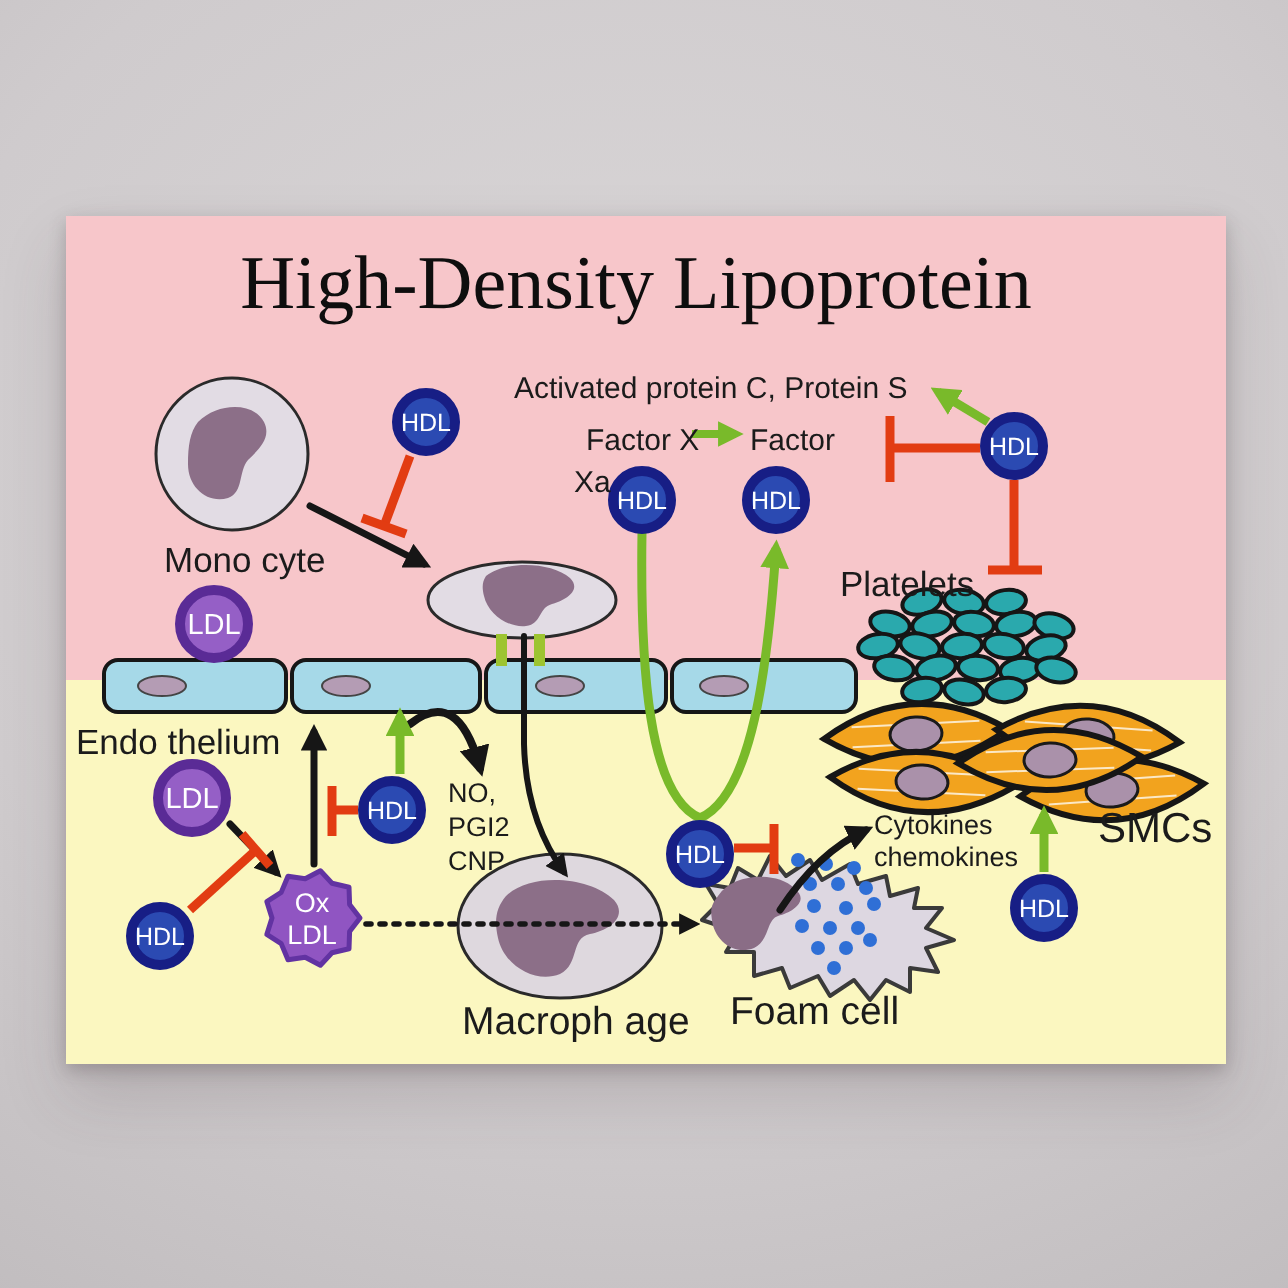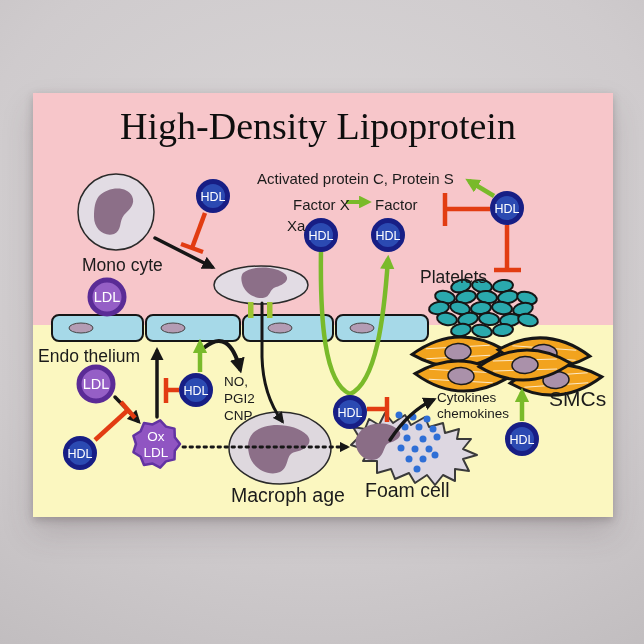--- a/index.html
+++ b/index.html
@@ -1,18 +1,18 @@
 <!DOCTYPE html>
 <html><head>
 <meta charset="utf-8">
 <style>
   html,body{margin:0;padding:0;background:#c9c5c7;}
   .stage{position:relative;width:644px;height:644px;overflow:hidden;
          background:radial-gradient(135% 115% at 50% 36%, #dad7d8 0%, #cfcbcd 42%, #bdb9bb 75%, #aba7a9 100%);}
-  .poster{position:absolute;left:33px;top:93px;width:580px;height:424px;
+  .poster{position:absolute;left:33px;top:108px;width:580px;height:424px;
           box-shadow:0 3px 8px rgba(70,58,62,.28), 0 16px 30px rgba(70,58,62,.18);}
   svg{display:block}
   .lbl{font-family:"Liberation Sans","DejaVu Sans",sans-serif;fill:#1b1b1b}
   .title{font-family:"Liberation Serif","DejaVu Serif",serif;fill:#0e0e0e;font-size:38px}
   .s15{font-size:15px}.s17{font-size:17.5px}.s13{font-size:13.5px}.s19{font-size:19.5px}.s20{font-size:21px}
   .wlbl{font-family:"Liberation Sans","DejaVu Sans",sans-serif;fill:#ffffff}
   .hdl-t{font-size:12.5px}.ldl-t{font-size:14.5px}.ox-t{font-size:13.5px}
   .blk{stroke:#161616;fill:none;stroke-linecap:round}
   .grn{stroke:#79ba2a;fill:none;stroke-linecap:butt}
   .red{stroke:#e23c12;fill:none;stroke-linecap:butt}

